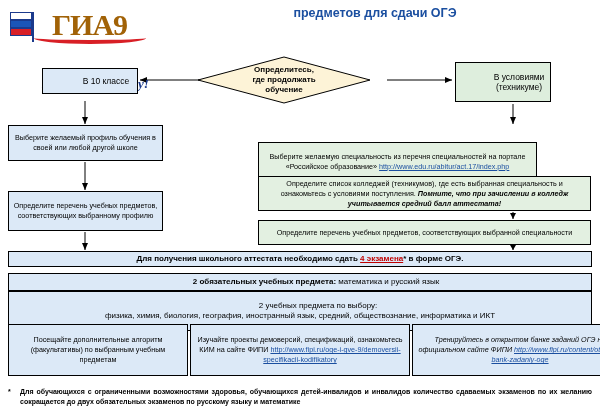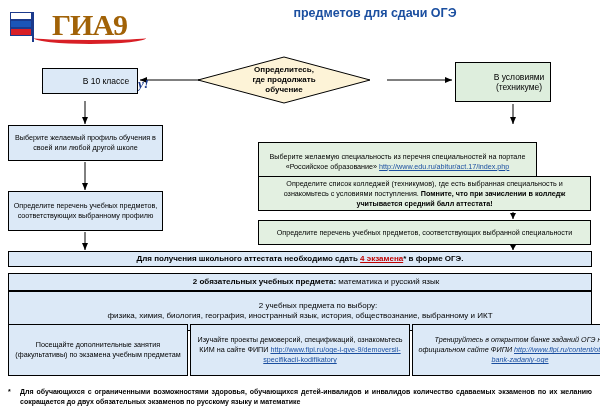--- a/index.html
+++ b/index.html
@@ -60,21 +60,21 @@
   .diamond-wrap{position:absolute;left:197px;top:56px;width:174px;height:48px;}
   .diamond-svg{position:absolute;left:0;top:0;}
   .diamond-label{
     position:absolute;left:0;top:0;width:174px;height:48px;
     display:flex;align-items:center;justify-content:center;
     text-align:center;font-weight:bold;font-size:8px;line-height:10px;
   }
 
   .lnk{color:#1b4fa0;text-decoration:underline;}
   .red{color:#c00000;}
-  .ital{}
+  .ital{font-style:italic;}
   .und{text-decoration:underline;}
 
   svg.conn{position:absolute;left:0;top:0;width:600px;height:415px;pointer-events:none;}
 
   .note{
     position:absolute;left:8px;top:387px;width:584px;
     font-size:7px;line-height:9.5px;font-weight:bold;
   }
   .note .star{position:absolute;left:0;top:0;}
   .note .txt{display:block;margin-left:12px;text-align:justify;}
@@ -187,26 +187,26 @@
 
   <div class="box blue" style="left:8px;top:273px;width:584px;height:18px;font-size:8px;padding-left:36px;">
     <span>
       <b>2 обязательных учебных предмета:</b><span> математика и русский язык</span>
     </span>
   </div>
 
   <div class="box blue" style="left:8px;top:291px;width:584px;height:40px;font-size:8px;align-items:center;">
     <div>
       <div class="bold">2 учебных предмета по выбору:</div>
-      <div>физика, химия, биология, география, иностранный язык, история, обществознание, выбранному и ИКТ</div>
+      <div>физика, химия, биология, география, иностранный язык, средний, обществознание, информатика и ИКТ</div>
     </div>
   </div>
 
   <div class="box blue" style="left:8px;top:324px;width:180px;height:52px;">
-    <span>Посещайте дополнительные занятия (факультативы) по экзамена учебным предметам</span>
+    <span>Посещайте дополнительные алгоритм (факультативы) по выбранным учебным предметам</span>
   </div>
 
   <div class="box blue" style="left:190px;top:324px;width:220px;height:52px;">
     <span>
       <span>Изучайте проекты демоверсий, спецификаций, ознакомьтесь КИМ на сайте ФИПИ </span><span class="lnk">http://www.fipi.ru/oge-i-gve-9/demoversii-specifikacii-kodifikatory</span>
     </span>
   </div>
 
   <div class="box blue" style="left:412px;top:324px;width:216px;height:52px;font-style:italic;">
     <span>

